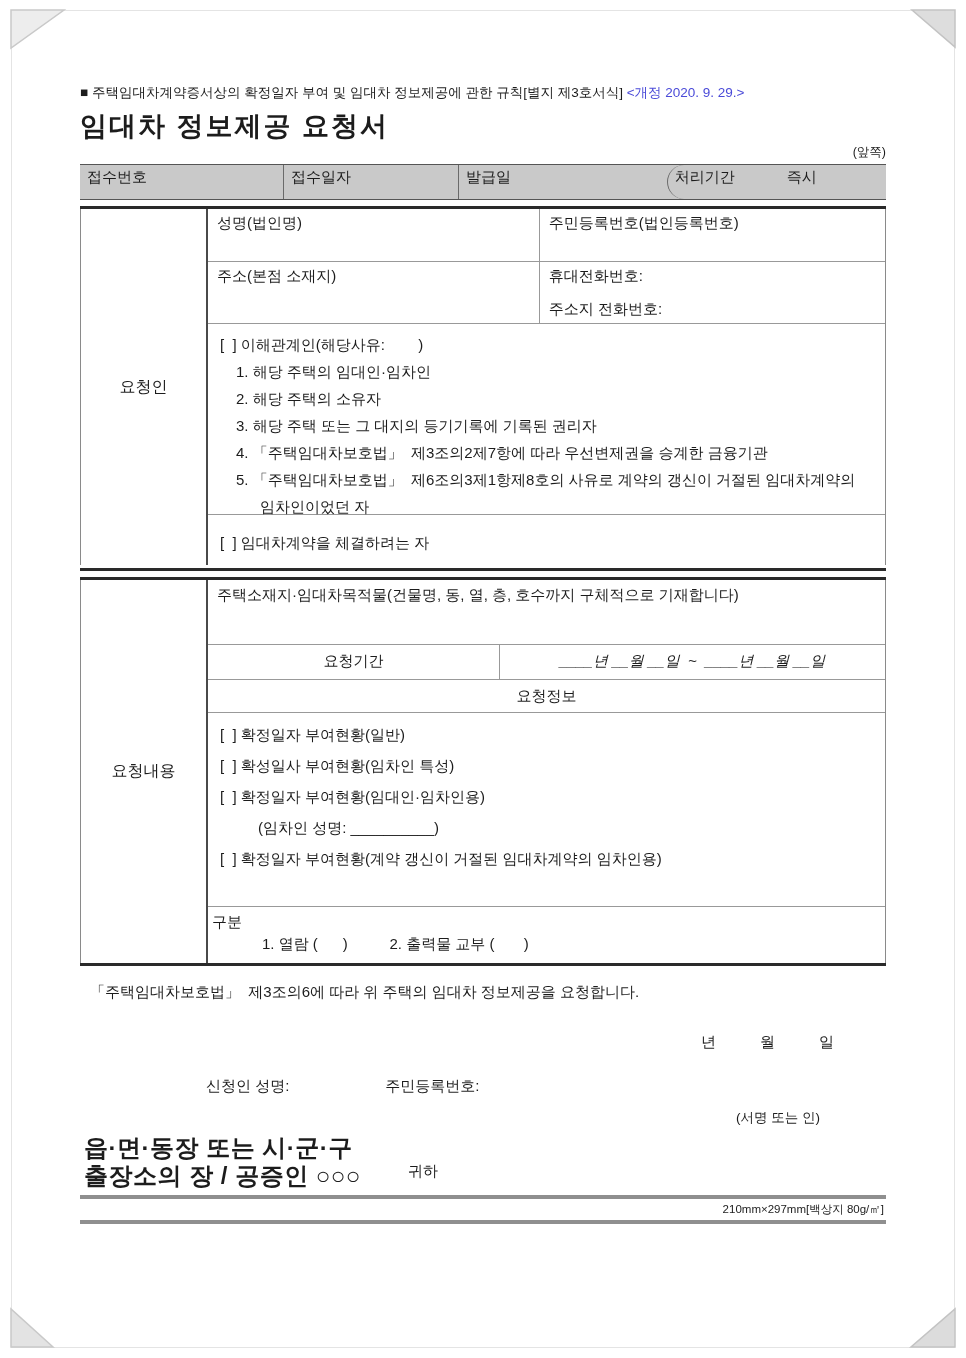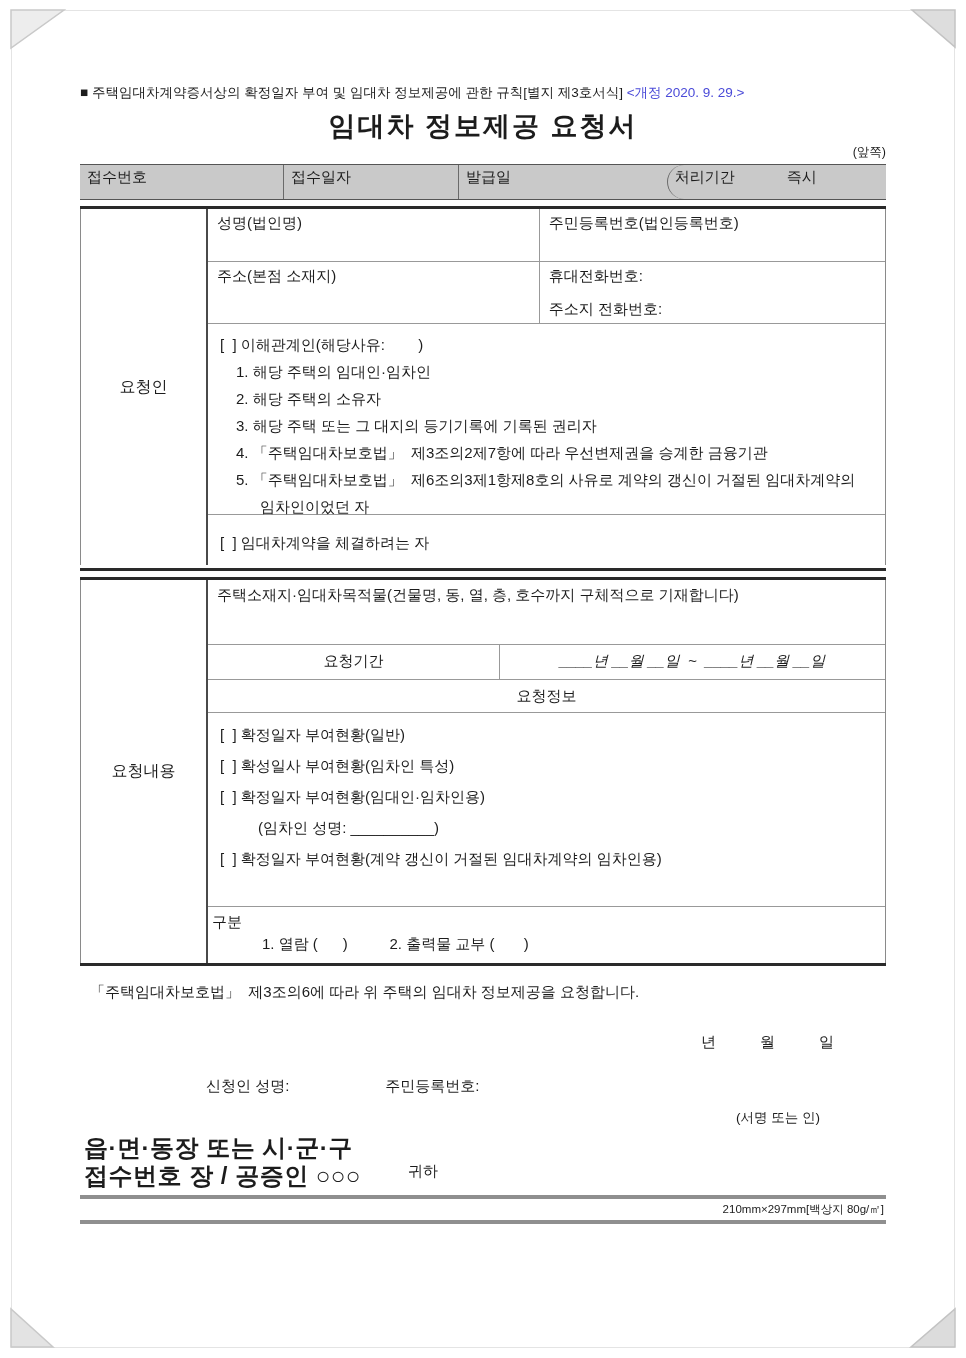--- a/index.html
+++ b/index.html
@@ -10,21 +10,21 @@
     color: #1c1c1c;
     -webkit-font-smoothing: antialiased;
   }
   .page-border { position: absolute; left: 11px; top: 10px; width: 944px; height: 1338px;
     border: 1px solid #e4e4e4; pointer-events: none; }
   .corners { position: absolute; left: 0; top: 0; }
   .content { position: absolute; left: 80px; top: 84px; width: 806px; font-size: 15px; }
 
   .notice { font-size: 13.5px; white-space: pre; }
   .notice .rev { color: #4a4ad8; }
-  .doc-title { text-align: center; font-size: 27px; font-weight: 800; letter-spacing: 2px; margin-top: 9px; line-height: 30px; }
+  .doc-title { font-size: 27px; font-weight: 800; letter-spacing: 2px; margin-top: 9px; line-height: 30px; }
   .side-label { text-align: right; font-size: 12.5px; margin-top: 3px; }
 
   .receipt { display: flex; height: 36px; background: #c9c9c9;
     border-top: 1px solid #555; border-bottom: 1px solid #555; margin-top: 3px; }
   .receipt .cell { padding: 3px 7px; font-size: 15px; }
   .receipt .cell + .cell { border-left: 1px solid #6a6a6a; }
   .rc1 { width: 25.2%; } .rc2 { width: 21.7%; } .rc3 { width: 25.9%; } .rc4 { flex: 1; border-radius: 17px; }
   .rc4 .val { margin-left: 52px; }
 
   .thick { height: 3px; background: #2a2a2a; }
@@ -168,21 +168,21 @@
   </div>
 
   <div class="applicant">
     <span>신청인 성명:</span><span class="rrn">주민등록번호:</span>
   </div>
 
   <div class="sign">(서명 또는 인)</div>
 
   <div class="addressee">
     <div class="addr-big">읍·면·동장 또는 시·군·구</div>
-    <div class="addr-big">접수번호 장 / 공증인 ○○○</div>
+    <div class="addr-big">출장소의 장 / 공증인 ○○○</div>
     <div class="honorific">귀하</div>
   </div>
 
   <div class="gray-line gl1"></div>
   <div class="paper-spec">210mm×297mm[백상지 80g/㎡]</div>
   <div class="gray-line"></div>
 
 </div>
 
 </body></html>

